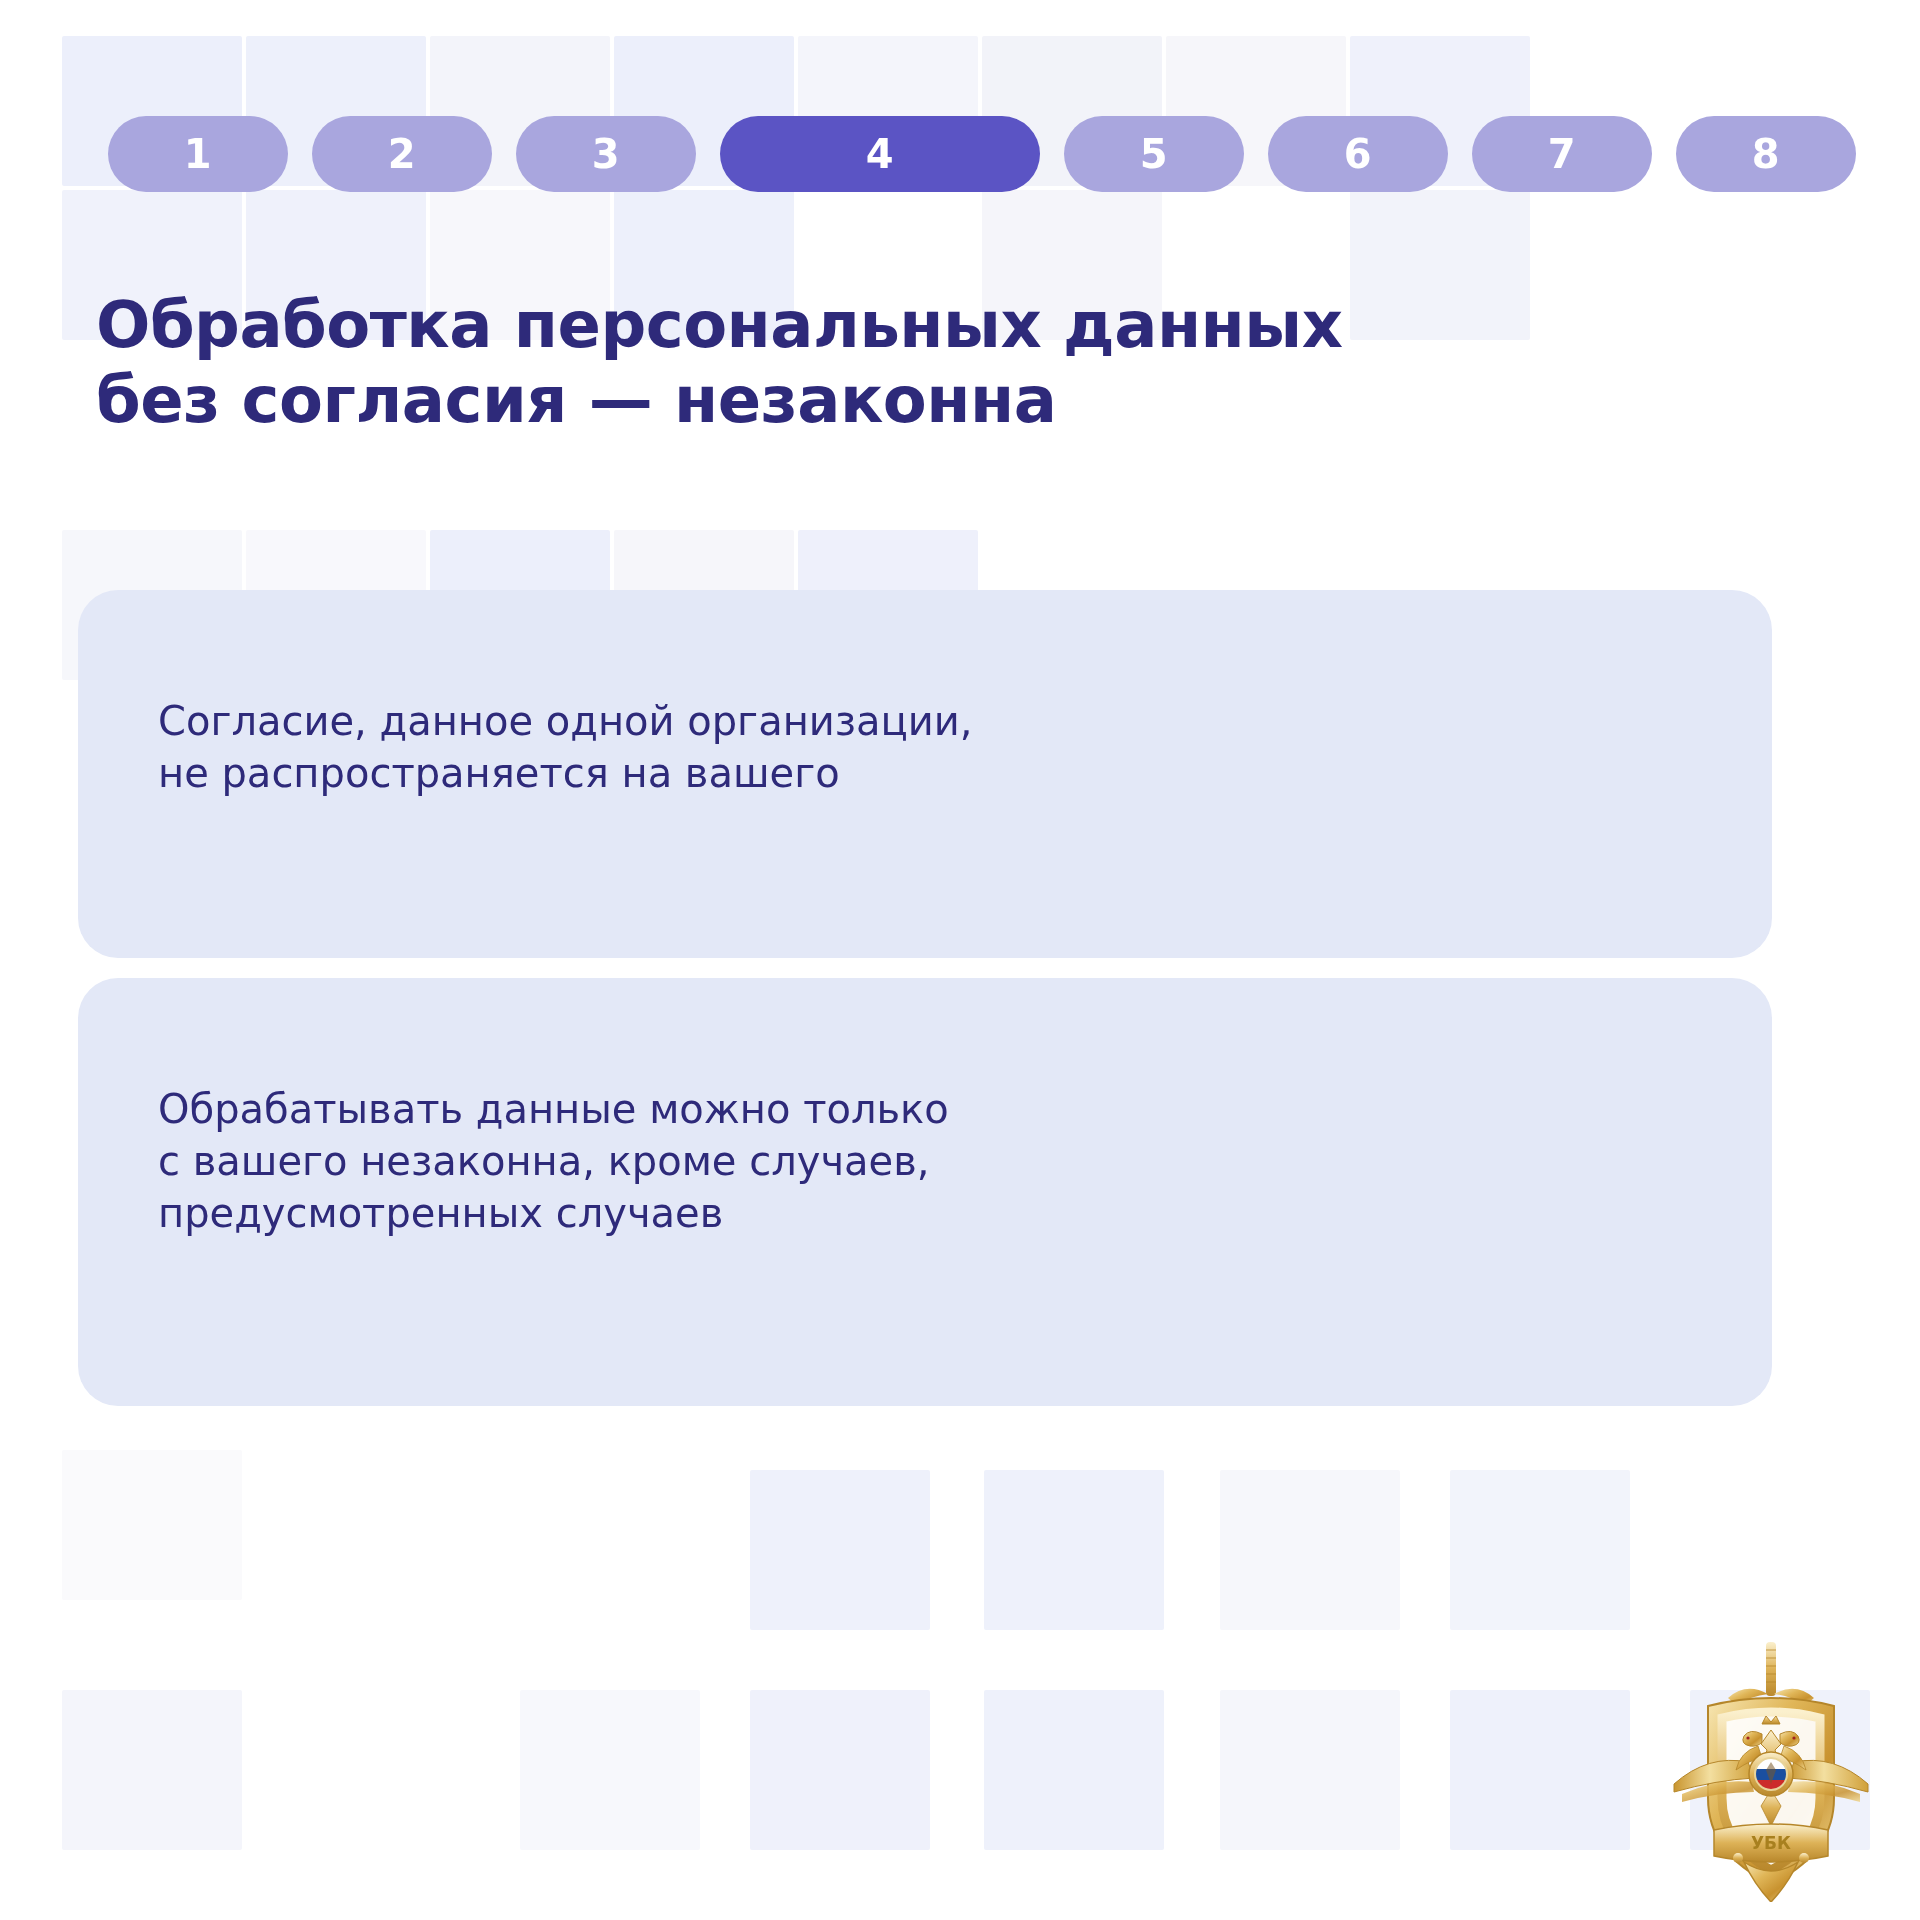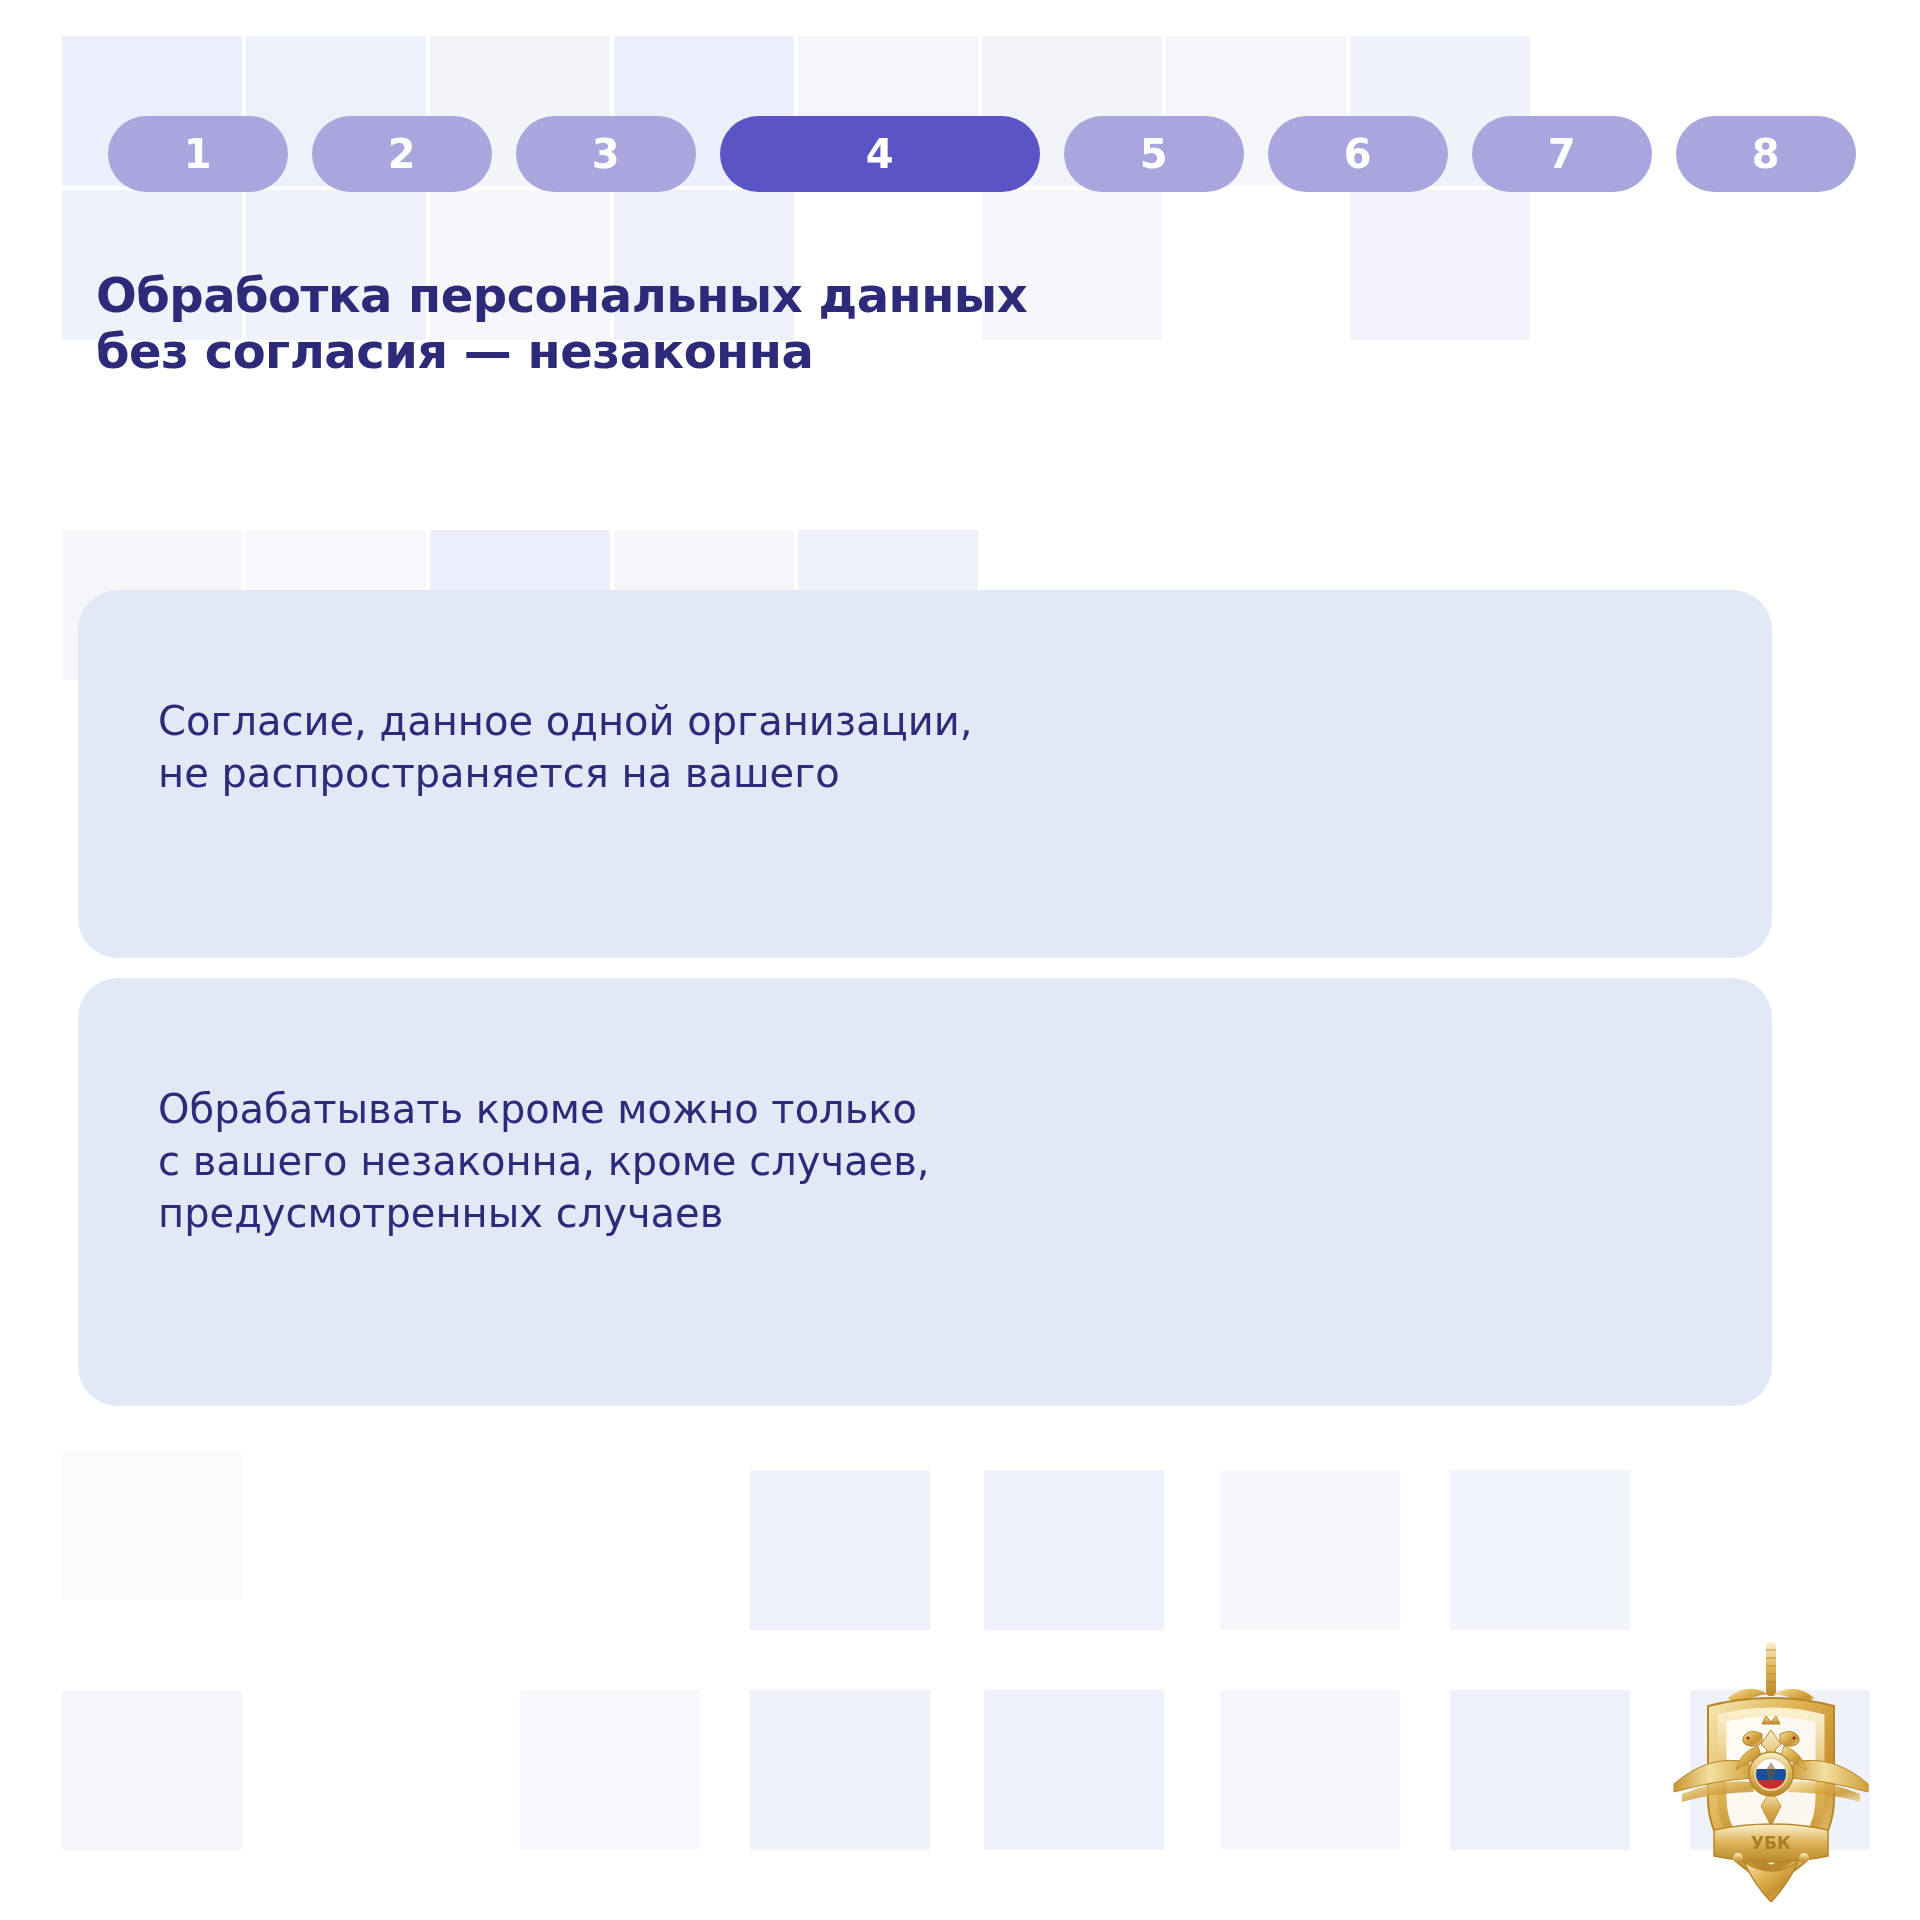--- a/index.html
+++ b/index.html
@@ -59,26 +59,26 @@
     user-select:none;
   }
   .pill.active {
     width:320px;
     background:#5b54c4;
   }
 
   
   .title {
     position:absolute;
-    top:267px;
+    top:288px;
     left:96px;
     width:1700px;
     z-index:5;
     color:#2e2a7a;
-    font-size:48px;
+    font-size:64px;
     font-weight:bold;
     line-height:1.17;
     letter-spacing:-0.5px;
   }
   .title .line { display:block; white-space:nowrap; }
 
   
   .card {
     position:absolute;
     left:78px;
@@ -171,21 +171,21 @@
 
   <div class="card" id="card-1">
     <div class="card-text">
       <span class="line">Согласие, данное одной организации,</span>
       <span class="line">не распространяется на вашего</span>
     </div>
   </div>
 
   <div class="card" id="card-2">
     <div class="card-text">
-      <span class="line">Обрабатывать кроме можно только</span>
+      <span class="line">Обрабатывать данные можно только</span>
       <span class="line">с вашего незаконна, кроме случаев,</span>
       <span class="line">предусмотренных случаев</span>
     </div>
   </div>
 
   <div class="emblem">
     <svg viewBox="0 0 210 268" xmlns="http://www.w3.org/2000/svg" aria-hidden="true">
       <defs>
         <linearGradient id="gGold" x1="0" y1="0" x2="1" y2="1">
           <stop offset="0%" stop-color="#f7e7b4"></stop>

